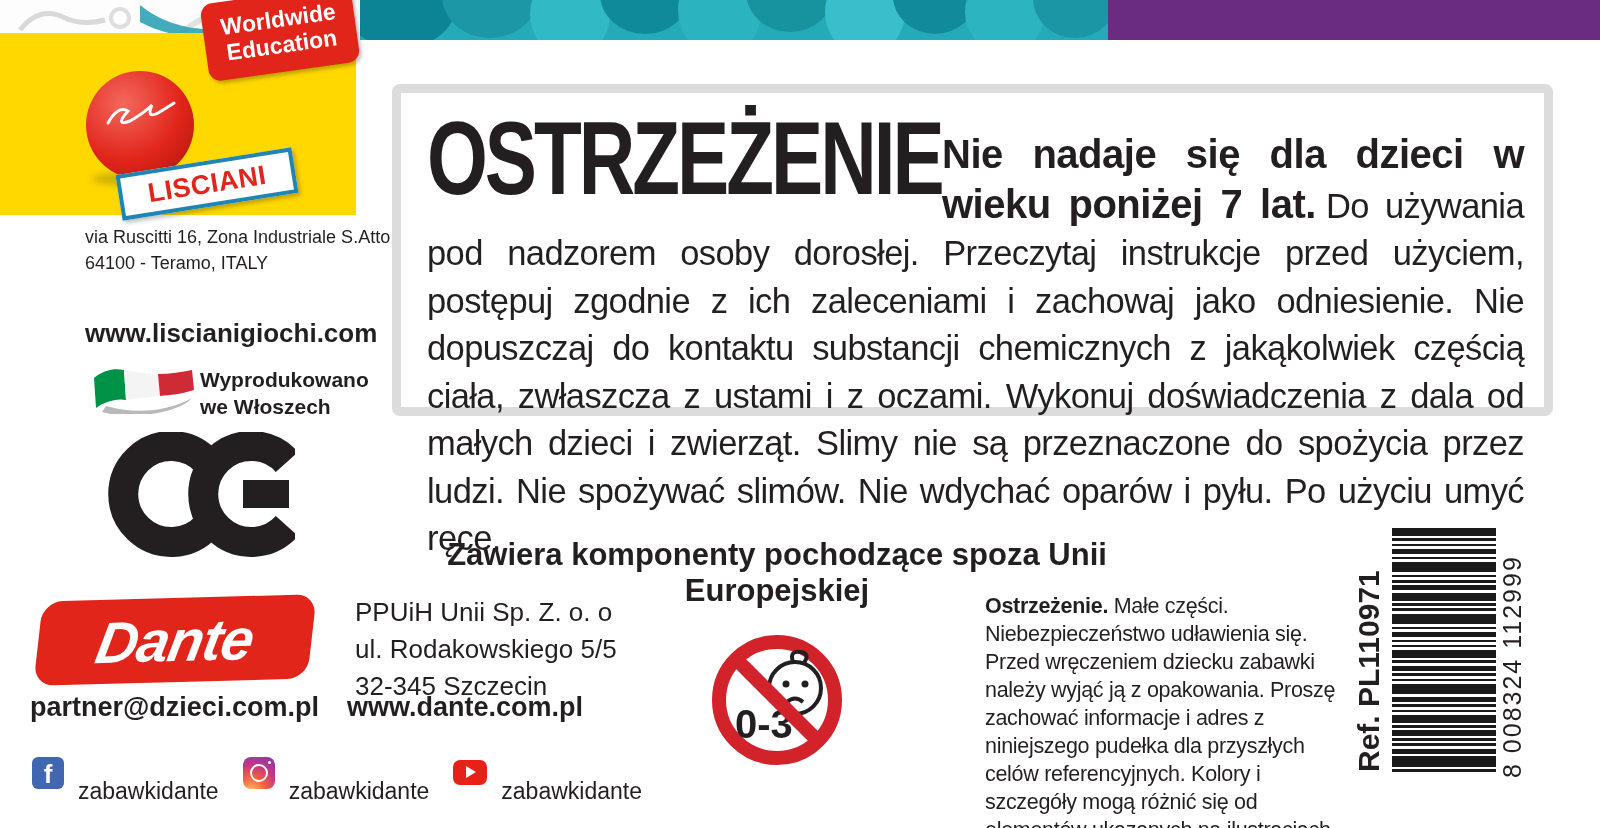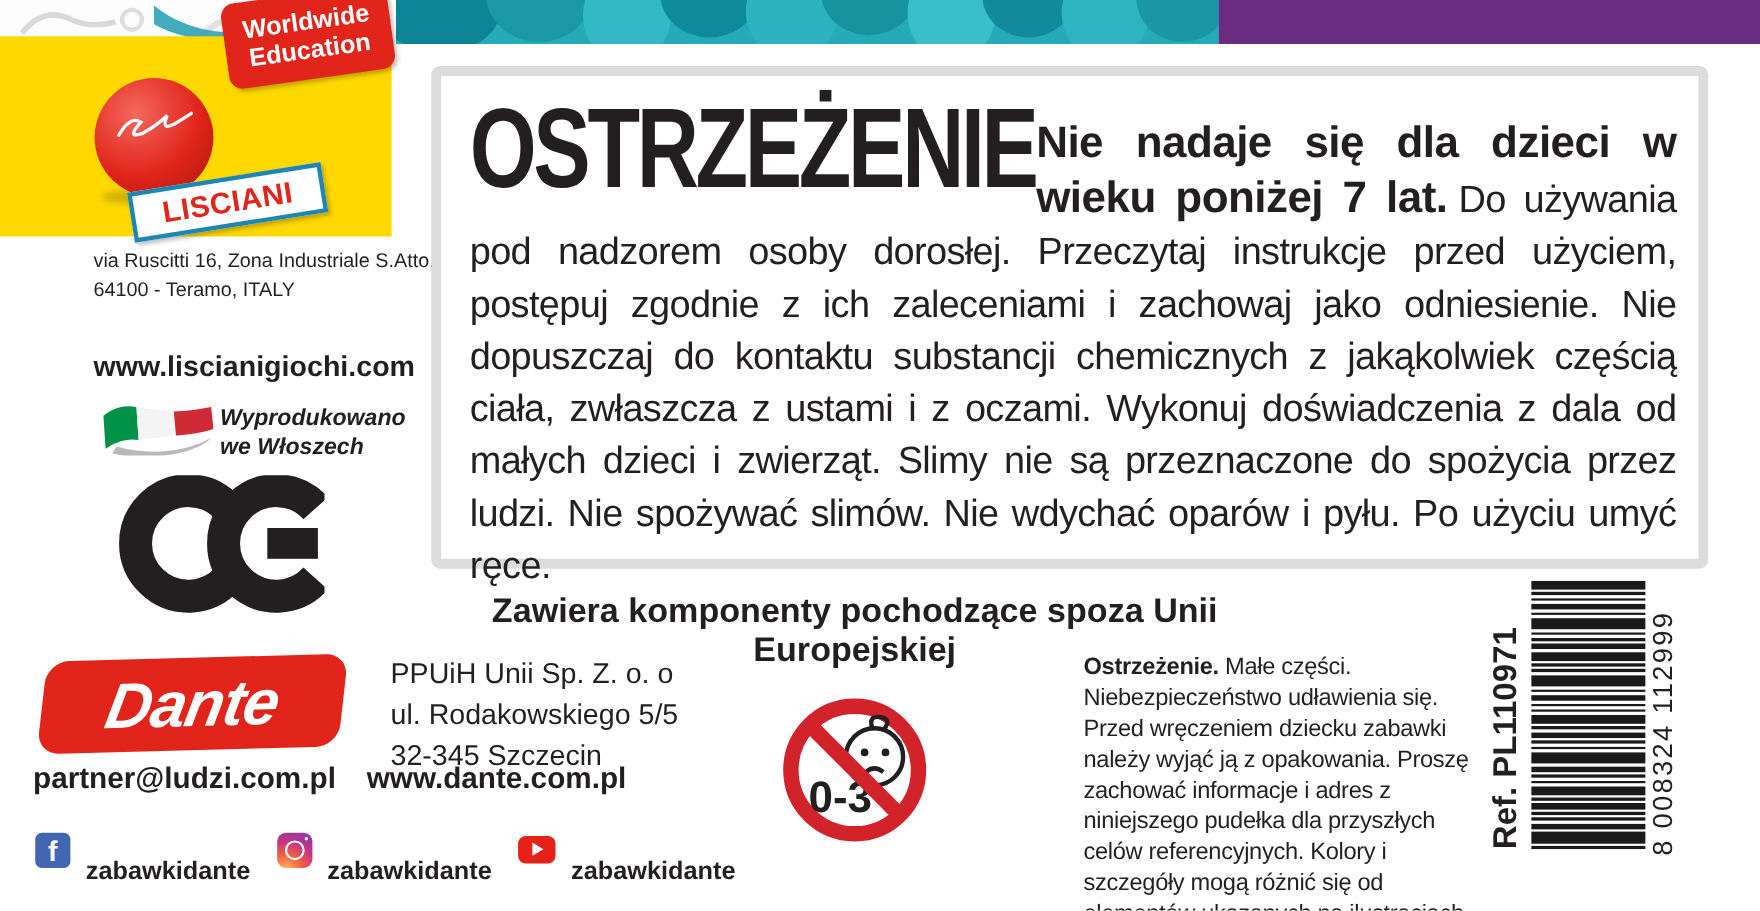--- a/index.html
+++ b/index.html
@@ -24,45 +24,45 @@
   .stamp span { color:#e1251b; font-weight:800; font-size:27px; letter-spacing:.5px; }
   .we-badge { position:absolute; left:204px; top:-6px; width:152px; height:78px; background:#e1251b; border-radius:12px;
               transform:rotate(-8deg); color:#fff; font-weight:700; text-align:center; padding-top:12px;
               box-shadow:2px 3px 4px rgba(0,0,0,.25); line-height:26px; font-size:23px; }
 
   
   .pub { position:absolute; left:85px; top:224px; font-size:18px; line-height:26px; }
   .pub .b { font-weight:700; font-size:19px; }
   .pub-site { position:absolute; left:85px; top:318px; font-size:26px; font-weight:700; }
 
-  .made { position:absolute; left:200px; top:366px; font-size:21px; font-weight:700; line-height:27px;font-style:italic; }
+  .made { position:absolute; left:200px; top:366px; font-size:21px; font-weight:700; line-height:27px; }
   .flag { position:absolute; left:88px; top:362px; }
 
   .ce { position:absolute; left:105px; top:432px; }
 
   .dante-logo { position:absolute; left:38px; top:598px; width:274px; height:84px; background:#e1251b; border-radius:20px;
                 transform:rotate(-1.5deg) skewX(-8deg); display:flex; align-items:center; justify-content:center; }
   .dante-logo span { color:#fff; font-weight:800; font-style:italic; font-size:58px; letter-spacing:-1px; transform:skewX(-4deg); }
   .contact-row { position:absolute; left:30px; top:692px; width:560px; display:flex; gap:28px; font-size:27px; font-weight:700; }
 
   .social { position:absolute; left:32px; top:740px; display:flex; align-items:center; gap:24px; }
   .social .item { display:flex; align-items:center; gap:14px; }
-  .social .handle { font-weight:700; font-size:23px;margin-top:38px; }
+  .social .handle { font-weight:400; font-size:23px;margin-top:38px; }
   .icon-fb { width:32px; height:32px; border-radius:6px; background:#4267b2; color:#fff; font-weight:700; font-size:26px;
              display:flex; align-items:flex-end; justify-content:center; line-height:30px; }
   .icon-ig { width:32px; height:32px; border-radius:8px;
              background:radial-gradient(circle at 25% 110%, #fdc468 0%, #f56040 35%, #c13584 65%, #833ab4 100%);
              position:relative; }
   .icon-ig::before { content:""; position:absolute; left:7px; top:7px; width:14px; height:14px; border:2.5px solid #fff; border-radius:50%; }
   .icon-ig::after { content:""; position:absolute; right:4px; top:4px; width:3px; height:3px; background:#fff; border-radius:50%; }
   .icon-yt { width:34px; height:25px; border-radius:7px; background:#e62117; position:relative; }
   .icon-yt::before { content:""; position:absolute; left:13px; top:6px; border-left:10px solid #fff; border-top:6px solid transparent; border-bottom:6px solid transparent; }
 
   
-  .warn-box { position:absolute; left:392px; top:60px; width:1161px; height:457px; background:#fff;
+  .warn-box { position:absolute; left:392px; top:84px; width:1161px; height:332px; background:#fff;
               border:9px solid #dcdcdc; border-radius:8px; padding:12px 20px 0 26px; }
   .warn-title-float { float:left; width:515px; height:122px; }
   .warn-title-float .scale { display:inline-block; white-space:nowrap; font-size:103px; line-height:108px; font-weight:800;
               letter-spacing:-4px; transform:scaleX(.76); transform-origin:left top; }
   .warn-p { font-size:34.5px; line-height:47.5px; text-align:justify; letter-spacing:-0.6px; padding-top:26px; }
   .warn-p .intro { font-weight:700; font-size:40px; padding-right:10px; letter-spacing:-0.5px; }
 
   .components { position:absolute; left:392px; top:537px; width:770px; text-align:center; font-weight:700; font-size:31px; }
 
   .dante-addr { position:absolute; left:355px; top:594px; font-size:26px; line-height:37px; }
@@ -153,21 +153,21 @@
       <path d="M102 30 A 48 48 0 1 0 102 94" fill="none" stroke="#231f20" stroke-width="30"></path>
       <path d="M182 30 A 48 48 0 1 0 182 94" fill="none" stroke="#231f20" stroke-width="30"></path>
       <rect x="138" y="48" width="46" height="28" fill="#231f20"></rect>
     </svg>
   </div>
 
   <div class="dante-logo">
     <span>Dante</span>
   </div>
   <div class="contact-row">
-    <span>partner@ludzi.com.pl</span>
+    <span>partner@dzieci.com.pl</span>
     <span>www.dante.com.pl</span>
   </div>
 
   <div class="social">
     <div class="item">
       <div class="icon-fb">f</div>
       <span class="handle">zabawkidante</span>
     </div>
     <div class="item">
       <div class="icon-ig"></div>

